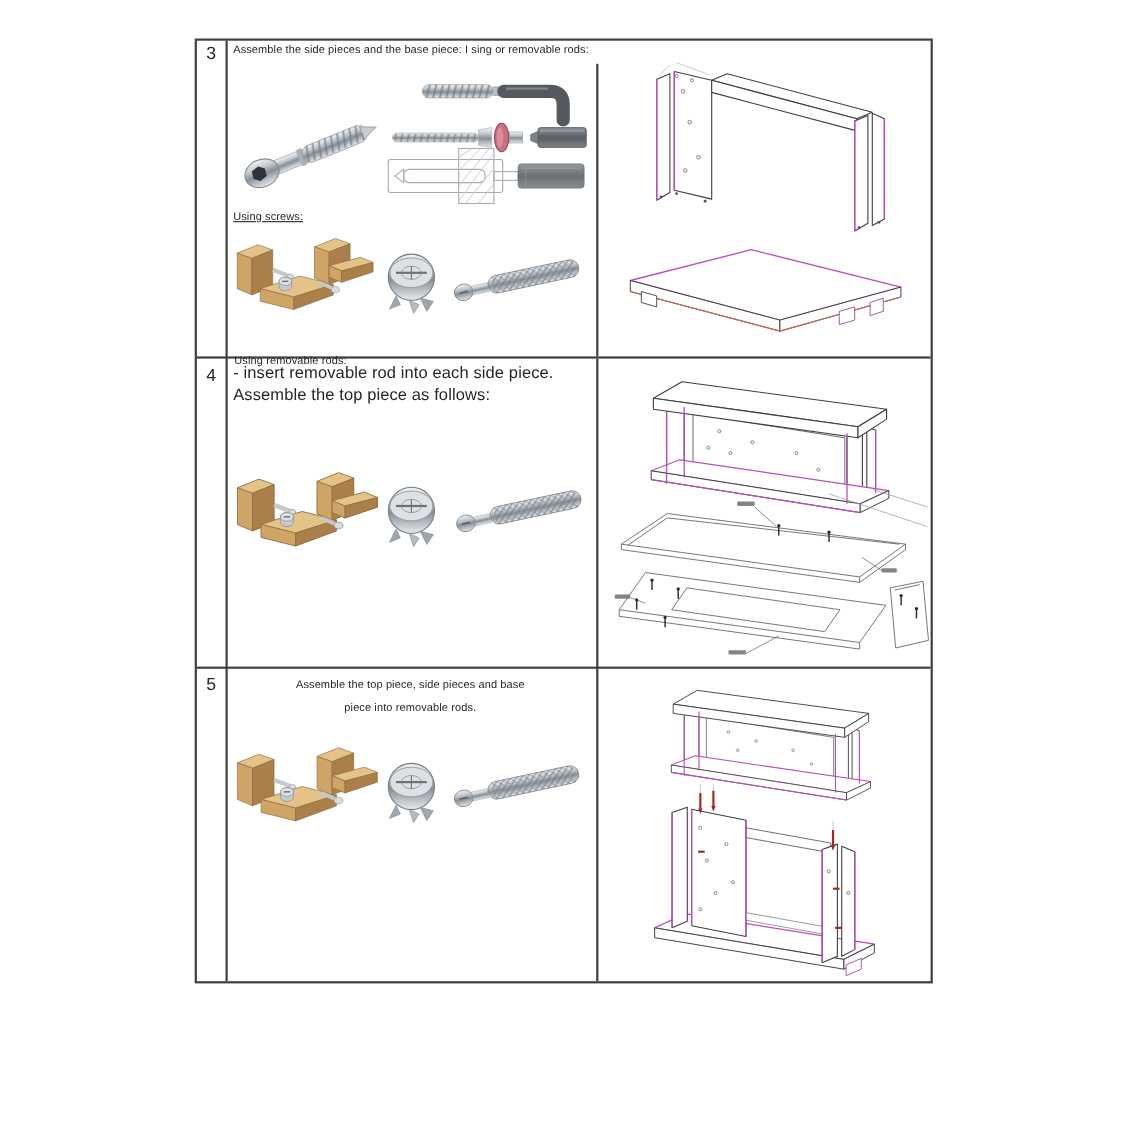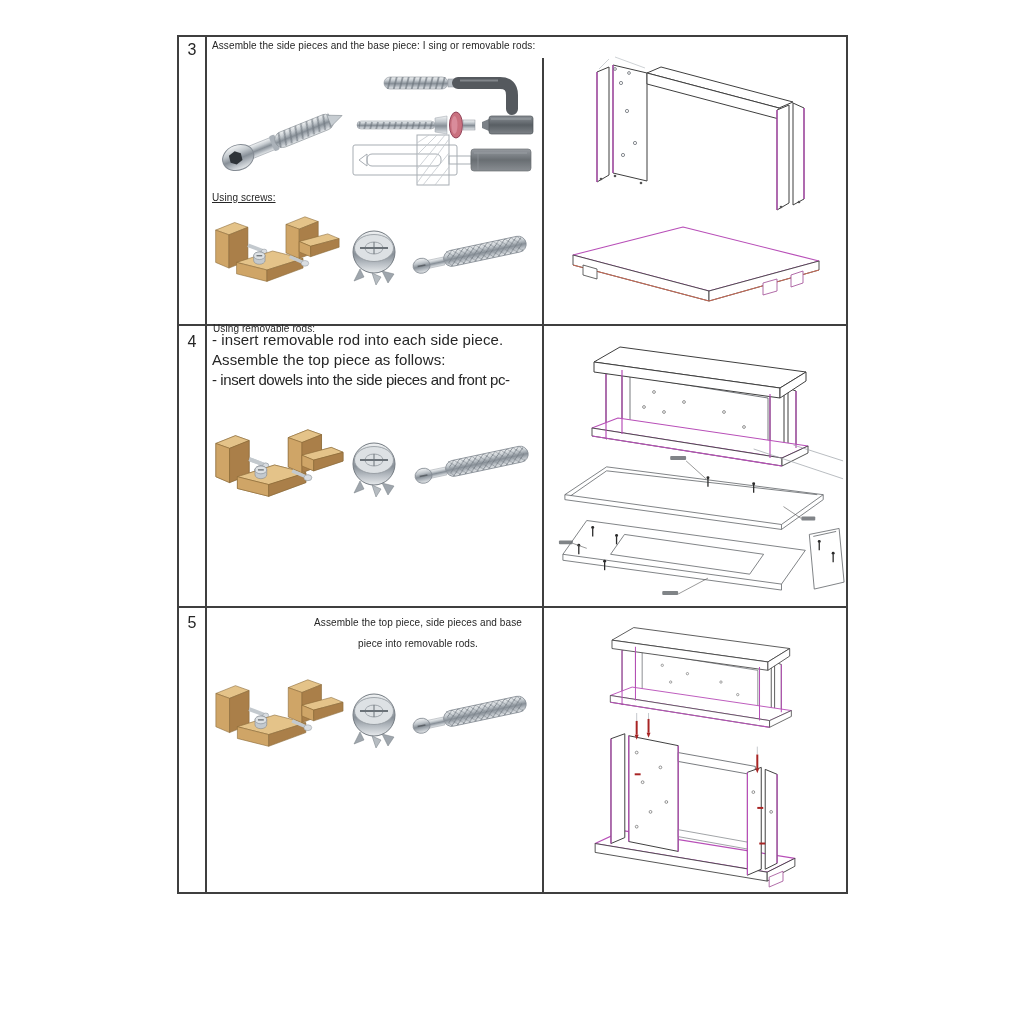--- a/index.html
+++ b/index.html
@@ -8,21 +8,21 @@
   }
   html,body{margin:0;padding:0;background:#fff;}
   .canvas{position:relative;width:1024px;height:1024px;background:#fff;overflow:hidden;
           font-family:"Liberation Sans",sans-serif;color:var(--text);}
   .tbl{position:absolute;left:177px;top:35px;width:667px;height:855px;border:2px solid var(--line);}
   .vline,.hline{position:absolute;background:var(--line);}
   .txt{position:absolute;font-size:10px;letter-spacing:.1px;white-space:nowrap;color:var(--text);}
   .num{position:absolute;width:26px;text-align:center;font-size:16px;color:var(--text);}
   .lines div{height:20px;}
   .tight{letter-spacing:-0.4px;}
-  .centered{text-align:center;white-space:normal;line-height:21px;margin-left:45px;}
+  .centered{text-align:center;white-space:normal;line-height:21px;}
   svg{position:absolute;overflow:visible;}
   .defsonly{width:0;height:0;position:absolute;}
 </style>
 </head>
 <body>
 
 <div class="canvas">
 
   <svg class="defsonly" aria-hidden="true">
     <defs>
@@ -209,21 +209,20 @@
       <line x1="142" y1="84" x2="252" y2="53" stroke="#c96a55" stroke-width="1"></line>
       <polygon points="16,48 30,52 30,62 16,58" fill="#fff" stroke="#3f3f3f" stroke-width="0.8"></polygon>
       <polygon points="196,66 210,62 210,74 196,78" fill="#fff" stroke="#a85b9e" stroke-width="0.9"></polygon>
       <polygon points="224,58 236,54 236,66 224,70" fill="#fff" stroke="#a85b9e" stroke-width="0.9"></polygon>
     </svg>
 
     <div class="num" style="left:0;top:296px;">4</div>
     <div class="txt lines" style="left:33px;top:294px;font-size:15px;">
       <div>- insert removable rod into each side piece.</div>
       <div>Assemble the top piece as follows:</div>
-      <div class="tight">- insert dowels into the side pieces and front pc-</div>
     </div>
 
     <svg style="left:31px;top:388px;" width="135" height="80" viewBox="0 0 138 80">
       <use href="#woodGroup"></use>
       <g id="woodGroup">
         <g stroke="#8a6a38" stroke-width="0.6">
           <polygon points="6,18 26,10 40,15 20,23" fill="var(--wood-top)"></polygon>
           <polygon points="6,18 20,23 20,58 6,52" fill="var(--wood-face)"></polygon>
           <polygon points="20,23 40,15 40,50 20,58" fill="var(--wood-side)"></polygon>
         </g>

